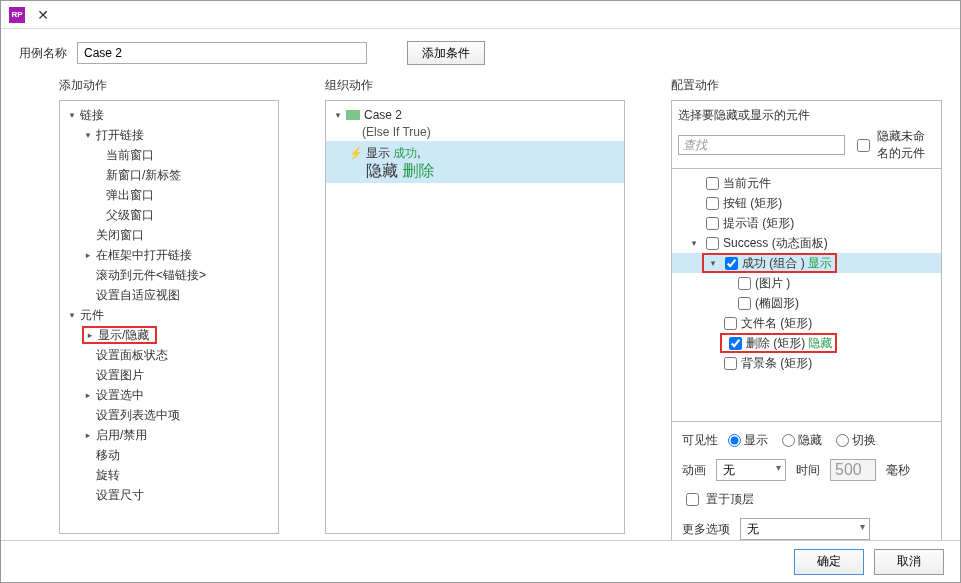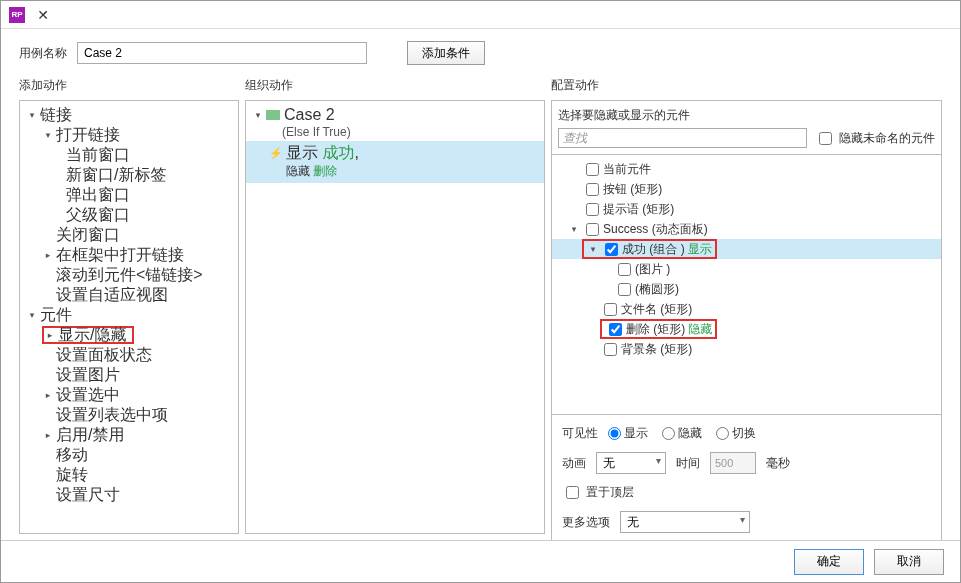--- a/index.html
+++ b/index.html
@@ -7,34 +7,34 @@
 .window { width: 961px; height: 583px; border: 1px solid #999; background: #fff; display: flex; flex-direction: column; }
 .titlebar { height: 28px; display: flex; align-items: center; padding: 0 8px; border-bottom: 1px solid #ddd; }
 .titlebar-icon { width: 16px; height: 16px; background: #a21caf; margin-right: 6px; display: flex; align-items: center; justify-content: center; color: #fff; font-size: 8px; font-weight: bold; }
 .titlebar-title { flex: 1; font-size: 12px; }
 .titlebar-close { width: 24px; height: 24px; display: flex; align-items: center; justify-content: center; cursor: pointer; font-size: 14px; }
 .name-row { padding: 12px 18px 8px 18px; display: flex; align-items: center; gap: 10px; }
 .name-label { font-size: 12px; }
 .name-input { width: 290px; height: 22px; border: 1px solid #aaa; padding: 2px 6px; font-size: 12px; }
 .add-condition-btn { margin-left: 30px; height: 24px; padding: 0 14px; border: 1px solid #999; background: linear-gradient(#fdfdfd,#eee); cursor: pointer; font-size: 12px; }
 .columns { flex: 1; display: flex; padding: 0 18px 6px 18px; gap: 6px; overflow: hidden; }
-.col { display: flex; flex-direction: column; }
+.col { display: flex; flex-direction: column; margin-left: 40px; }
 .col-left { width: 220px; }
 .col-mid { width: 300px; }
 .col-right { flex: 1; }
 .col-header { font-size: 12px; padding: 4px 0 6px 0; }
 .panel { flex: 1; border: 1px solid #bbb; overflow-y: auto; background: #fff; padding: 4px 0; }
 .tree-row { display: flex; align-items: center; height: 20px; padding: 0 4px; cursor: pointer; white-space: nowrap; }
 .expander { width: 12px; height: 12px; display: inline-flex; align-items: center; justify-content: center; font-size: 9px; color: #555; margin-right: 2px; }
-.tree-label { font-size: 16px; }
+.tree-label { font-size: 12px; }
 .case-icon { width: 14px; height: 10px; background: #7cc68d; margin-right: 4px; display: inline-block; }
 .bolt-icon { width: 12px; height: 14px; margin-right: 4px; display: inline-flex; align-items: center; justify-content: center; color: #888; font-size: 11px; }
 .case-sub { font-size: 12px; color: #555; padding-left: 36px; }
 .action-block { background: #cde8f6; padding: 2px 0 4px 0; margin: 2px 0; }
-.action-line { padding-left: 40px; font-size: 12px; line-height: 16px; }
+.action-line { padding-left: 40px; font-size: 16px; line-height: 16px; }
 .green { color: #2a9d4a; }
 .redbox { border: 2px solid #e03131; }
 .config-section { display: flex; flex-direction: column; height: 100%; }
 .config-top { border: 1px solid #bbb; padding: 6px; }
 .config-title { font-size: 12px; margin-bottom: 4px; }
 .search-row { display: flex; align-items: center; gap: 8px; }
 .search-input { flex: 1; height: 20px; border: 1px solid #aaa; padding: 2px 4px; font-size: 12px; color: #999; font-style: italic; }
 .hide-unnamed { display: flex; align-items: center; gap: 3px; font-size: 12px; }
 .widget-tree { border: 1px solid #bbb; border-top: none; height: 260px; overflow-y: auto; padding: 4px 0; }
 .wt-row { display: flex; align-items: center; height: 20px; font-size: 12px; white-space: nowrap; }
@@ -43,21 +43,21 @@
 .wt-label { }
 .wt-append { margin-left: 3px; }
 .redframe { border: 2px solid #e03131; display: inline-flex; align-items: center; padding: 0 3px; height: 20px; }
 .config-bottom { border: 1px solid #bbb; border-top: none; flex: 1; padding: 10px 10px; }
 .opt-row { display: flex; align-items: center; gap: 10px; margin-bottom: 10px; font-size: 12px; }
 .radio-group { display: flex; gap: 14px; align-items: center; }
 .radio-item { display: flex; align-items: center; gap: 3px; }
 .select { height: 22px; border: 1px solid #aaa; background: #fff; font-size: 12px; padding: 0 18px 0 6px; appearance: none; position: relative; }
 .select-wrap { position: relative; display: inline-block; }
 .select-wrap::after { content: "▾"; position: absolute; right: 5px; top: 3px; font-size: 10px; color: #666; pointer-events: none; }
-.num-input { width: 46px; height: 22px; border: 1px solid #aaa; background: #f4f4f4; padding: 0 4px; font-size: 11px; color: #999; }
+.num-input { width: 46px; height: 22px; border: 1px solid #aaa; background: #f4f4f4; padding: 0 4px; font-size: 16px; color: #999; }
 .footer { height: 42px; border-top: 1px solid #ccc; display: flex; justify-content: flex-end; align-items: center; gap: 10px; padding: 0 16px; }
 .footer-btn { height: 26px; padding: 0 22px; border: 1px solid #999; background: linear-gradient(#fdfdfd,#eee); cursor: pointer; font-size: 12px; }
 .footer-btn.primary { border: 1px solid #4a90d9; }
 </style>
 </head>
 <body>
 
 <div class="window">
   <div class="titlebar">
     <div class="titlebar-icon">RP</div>

